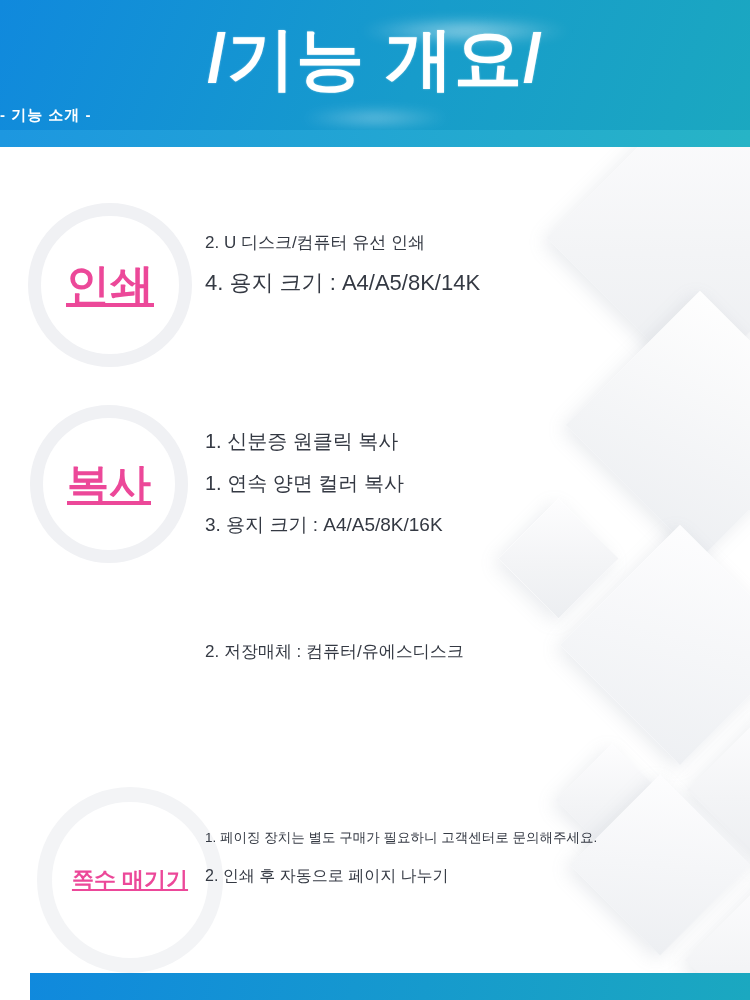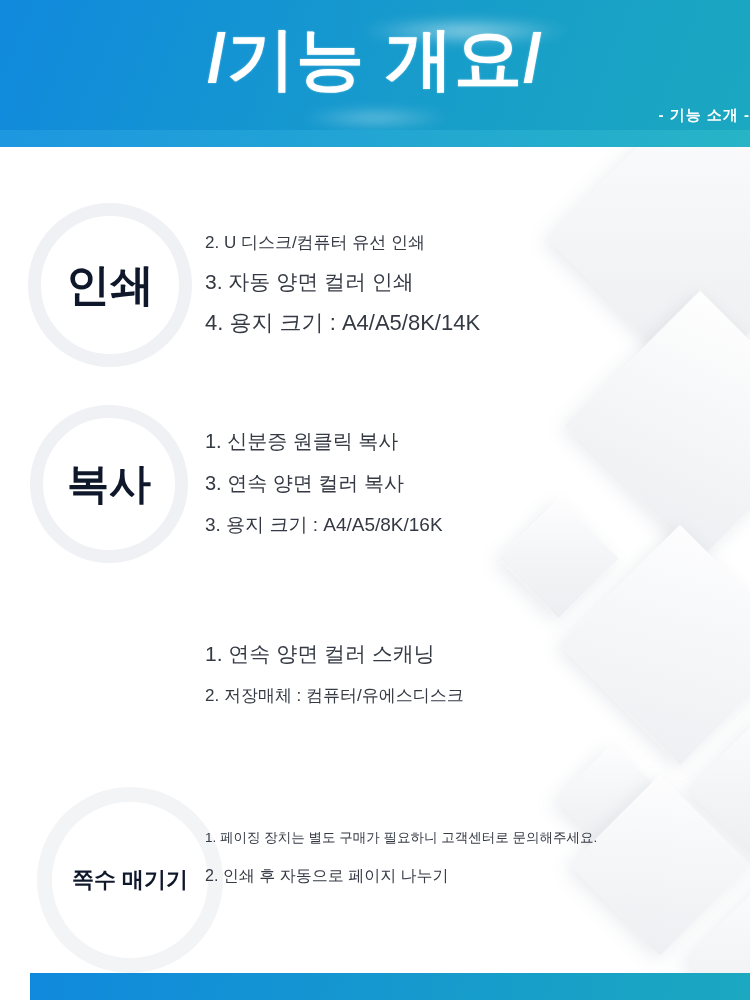--- a/index.html
+++ b/index.html
@@ -24,21 +24,21 @@
     background:radial-gradient(closest-side, rgba(255,255,255,.55), rgba(255,255,255,0));
   }
   .banner-glow1 { left:360px; top:18px; width:210px; height:26px; }
   .banner-glow2 { left:300px; top:108px; width:150px; height:20px; opacity:.7; }
   .banner-title {
     position:absolute; top:10px; left:0; width:100%; text-align:center;
     font-size:68px; line-height:96px; font-weight:900; color:#ffffff; letter-spacing:1px;
     text-shadow:0 0 2px rgba(255,255,255,.45);
   }
   .banner-subtitle {
-    position:absolute; top:106px; left:0; width:100%; text-align:right;
+    position:absolute; top:106px; left:0; width:100%; text-align:left;
     font-size:15px; font-weight:700; color:#ffffff; letter-spacing:1px;
   }
 
   
   .content { position:absolute; top:147px; left:0; width:750px; height:853px; overflow:hidden; background:#fff; }
 
   
   .diamond {
     position:absolute; transform:rotate(45deg);
     background:linear-gradient(135deg,#fdfdfe 0%,#f3f4f6 55%,#eceef1 100%);
@@ -50,21 +50,21 @@
   .dD { left:595px; top:413px;  width:170px; height:170px; background:linear-gradient(150deg,#fdfdfe 0%,#eef0f3 100%); }
   .dE { left:572px; top:613px;  width:80px;  height:80px; }
   .dG { left:710px; top:588px;  width:110px; height:110px; }
   .dF { left:596px; top:654px;  width:128px; height:128px; background:linear-gradient(140deg,#fdfdfe 0%,#edeff2 100%); }
   .dH { left:710px; top:753px;  width:120px; height:120px; }
 
   
   .badge {
     position:absolute; border-radius:50%; background:#ffffff;
     display:flex; align-items:center; justify-content:center;
-    color:#0f172a; font-weight:700; white-space:nowrap; z-index:3;
+    color:#ec4899; font-weight:700; white-space:nowrap; z-index:3;text-decoration:underline;
   }
   .badge1 { left:28px; top:56px;  width:138px; height:138px; border:13px solid #f0f1f4; font-size:44px; }
   .badge2 { left:30px; top:258px; width:132px; height:132px; border:13px solid #f0f1f4; font-size:42px; }
   .badge3 { left:22px; top:441px; width:130px; height:130px; border:13px solid #f1f2f5; font-size:34px; }
   .badge4 { left:37px; top:640px; width:156px; height:156px; border:15px solid #f3f4f6; font-size:22px; font-weight:600; }
 
   
   .flist { position:absolute; left:205px; color:#343943; z-index:3; }
   .flist div { white-space:nowrap; }
   .list1 { top:84px; }
@@ -109,35 +109,33 @@
     <div class="diamond dE"></div>
     <div class="diamond dG"></div>
     <div class="diamond dF"></div>
     <div class="diamond dH"></div>
 
     <div class="badge badge1">
       <span>인쇄</span>
     </div>
     <div class="flist list1">
       <div class="t17">2. U 디스크/컴퓨터 유선 인쇄</div>
-      <div class="t21">3. 자동 양면 컬러 인쇄</div>
       <div class="t22">4. 용지 크기 : A4/A5/8K/14K</div>
     </div>
 
     <div class="badge badge2">
       <span>복사</span>
     </div>
     <div class="flist list2">
       <div class="t20">1. 신분증 원클릭 복사</div>
-      <div class="t20">3. 연속 양면 컬러 복사</div>
+      <div class="t20">1. 연속 양면 컬러 복사</div>
       <div class="t19">3. 용지 크기 : A4/A5/8K/16K</div>
     </div>
 
     <div class="flist list3">
-      <div class="t21b">1. 연속 양면 컬러 스캐닝</div>
       <div class="t17b">2. 저장매체 : 컴퓨터/유에스디스크</div>
     </div>
 
     <div class="badge badge4">
       <span>쪽수 매기기</span>
     </div>
     <div class="flist list4">
       <div class="t13">1. 페이징 장치는 별도 구매가 필요하니 고객센터로 문의해주세요.</div>
       <div class="t16">2. 인쇄 후 자동으로 페이지 나누기</div>
     </div>

